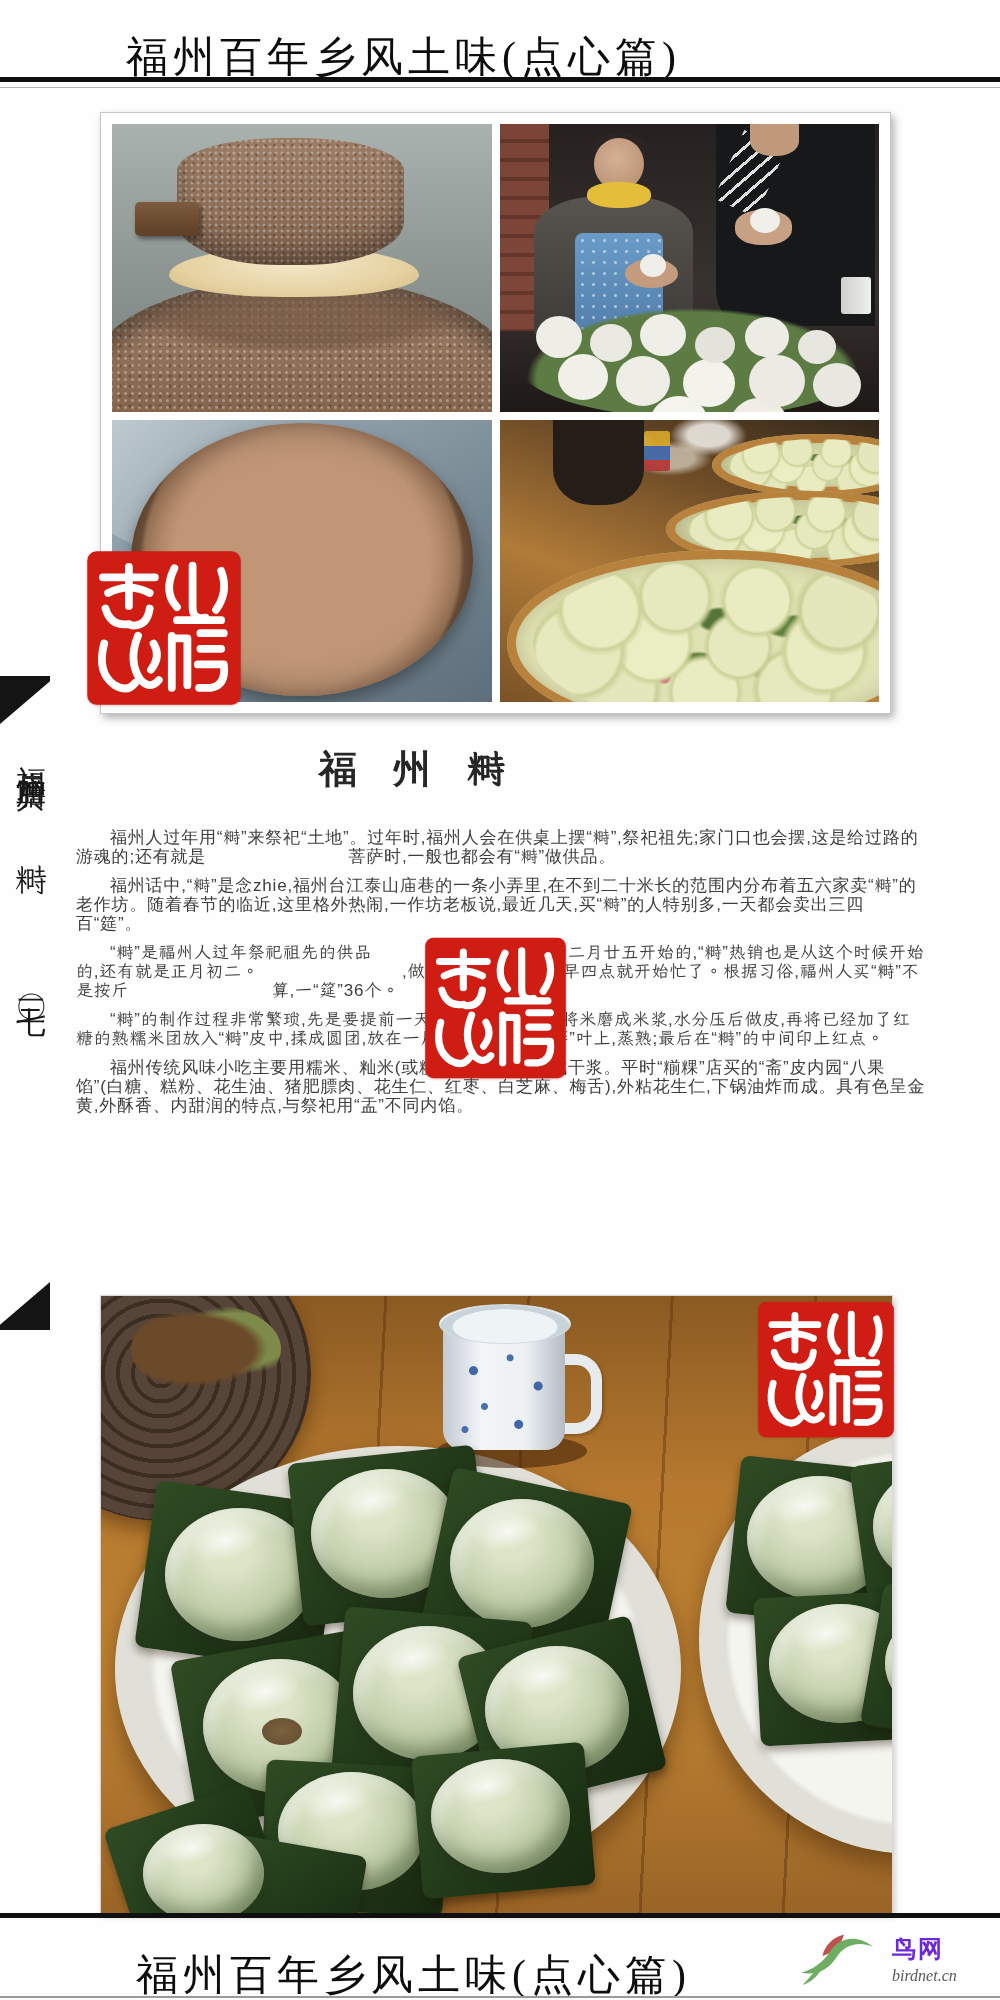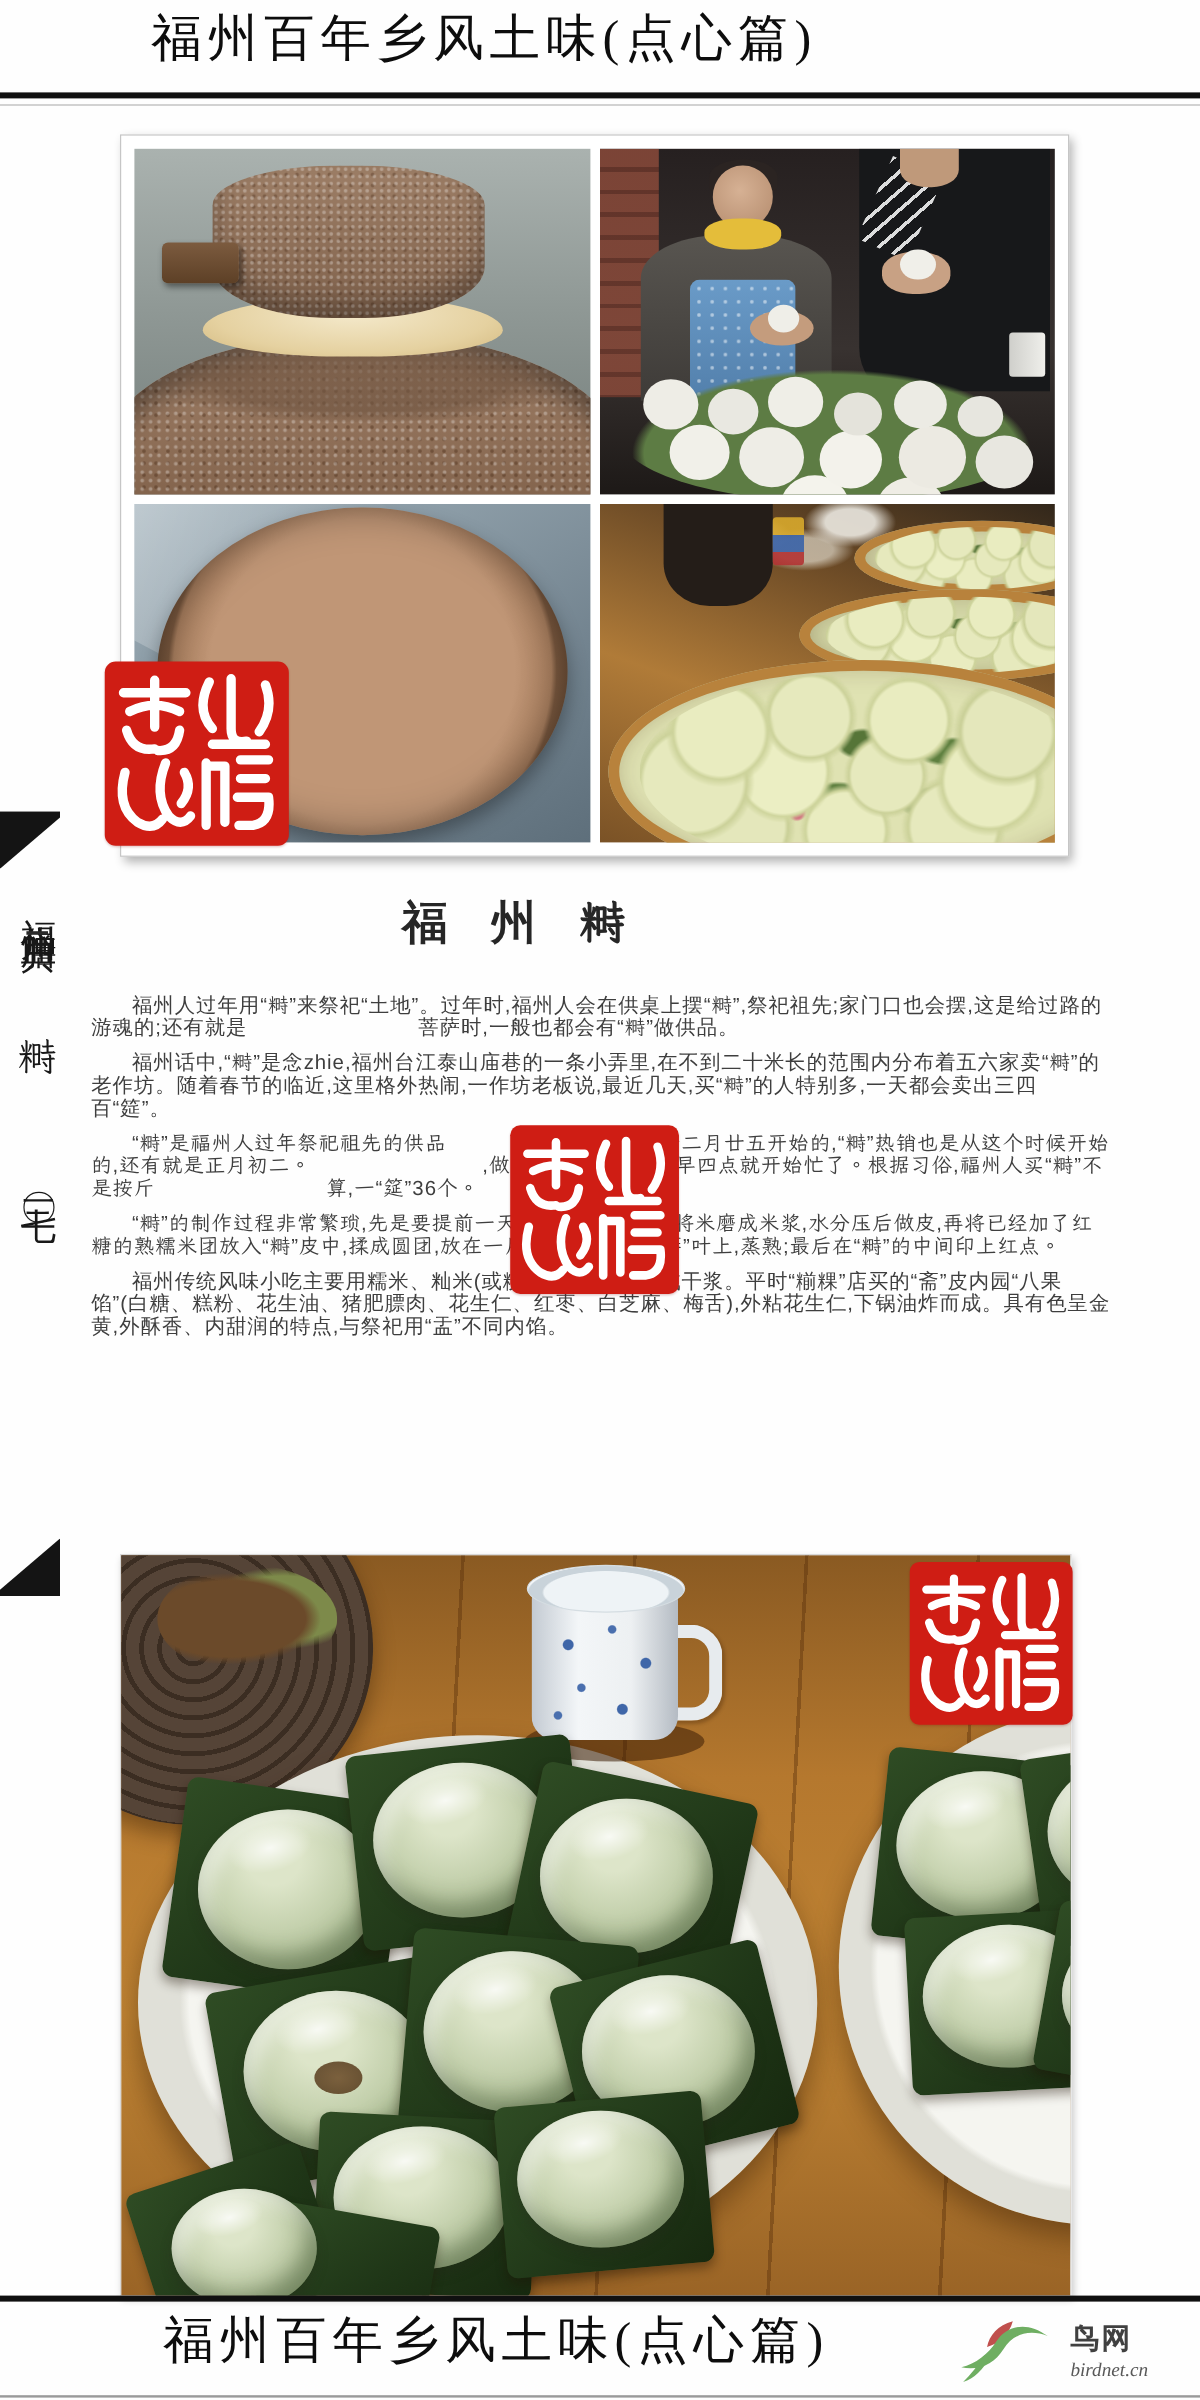--- a/index.html
+++ b/index.html
@@ -1,21 +1,21 @@
 <!DOCTYPE html>
 <html><head>
 <meta charset="utf-8">
 <style>
   html,body{margin:0;padding:0;}
   body{background:#ffffff;font-family:"Liberation Sans","DejaVu Sans",sans-serif;}
   .page{position:relative;width:1000px;height:2000px;background:#fefefe;overflow:hidden;margin:0 auto;}
 
   
   .big-title{position:absolute;font-family:"Liberation Serif","DejaVu Serif",serif;
-    font-size:42px;font-weight:500;color:#0d0d0d;letter-spacing:5px;white-space:nowrap;line-height:1.2;}
+    font-size:42px;font-weight:500;color:#0d0d0d;letter-spacing:5px;white-space:nowrap;line-height:1.2;margin-top:24px;}
   .title-top{top:8px;left:126px;}
   .title-bottom{top:1926px;left:136px;}
   .rule{position:absolute;left:0;width:1000px;background:#101010;}
   .rule-top-thick{top:77px;height:5px;}
   .rule-top-thin{top:87px;height:1px;background:#b5b5b5;}
   .rule-bottom-thick{top:1913px;height:5px;}
   .rule-bottom-edge{top:1996px;height:2px;background:#9a9a9a;}
 
   
   .flag{position:absolute;left:0;width:50px;height:48px;background:#141414;}
@@ -171,21 +171,21 @@
       radial-gradient(ellipse at 70% 40%, #5f8040 0 7%,transparent 9%),
       radial-gradient(ellipse at 22% 64%, #567538 0 7%,transparent 9%),
       radial-gradient(ellipse at 44% 64%, #5f8040 0 8%,transparent 10%),
       radial-gradient(ellipse at 66% 66%, #567538 0 7%,transparent 9%),
       radial-gradient(circle at 35% 70%, #d2306a 0 2.2%,transparent 3.2%),
       radial-gradient(circle at 58% 44%, #d2306a 0 2%,transparent 3%);}
 
   
   .article-title{position:absolute;left:0;top:744px;width:860px;text-align:center;
     font-family:"Liberation Serif","DejaVu Serif",serif;font-size:38px;font-weight:bold;color:#262626;
-    letter-spacing:36px;white-space:nowrap;margin-left:16px;}
+    letter-spacing:36px;white-space:nowrap;}
   .article-body{position:absolute;left:76px;top:828px;width:852px;color:#3e3e3e;
     font-size:17px;line-height:19px;letter-spacing:.8px;text-align:left;}
   .article-body p{margin:0 0 10px 0;text-indent:2em;}
 
   
   .seal{position:absolute;z-index:30;filter:drop-shadow(0 1px 1px rgba(120,0,0,.25));}
   .seal svg{display:block;width:100%;height:100%;}
   .seal-1{left:86px;top:549px;width:156px;height:158px;}
   .seal-2{left:424px;top:936px;width:143px;height:144px;}
   .seal-3{left:757px;top:1300px;width:138px;height:139px;}
@@ -228,21 +228,21 @@
     box-shadow:inset -8px -12px 18px rgba(30,50,20,.35),inset 10px 12px 14px rgba(255,255,255,.45),0 6px 10px rgba(40,40,30,.28);}
   .bun::before{content:'';position:absolute;left:16%;top:9%;width:48%;height:30%;border-radius:50%;
     transform:rotate(-14deg);background:radial-gradient(ellipse,rgba(255,255,255,.8),rgba(255,255,255,0) 70%);}
   .bun.filled::after{content:'';position:absolute;left:38%;top:44%;width:26%;height:20%;border-radius:50%;
     background:radial-gradient(ellipse,#6b4a26,#55391b 80%);opacity:.85;}
 
   
   .logo{position:absolute;right:6px;top:1920px;width:196px;height:78px;display:flex;align-items:center;z-index:5;}
   .logo-swoosh{width:92px;height:66px;flex:none;}
   .logo-text{display:flex;flex-direction:column;align-items:flex-start;margin-left:2px;}
-  .logo-name{font-size:24px;font-weight:bold;color:#404040;letter-spacing:2px;
+  .logo-name{font-size:24px;font-weight:bold;color:#6d28d9;letter-spacing:2px;
     font-family:"Liberation Sans","DejaVu Sans",sans-serif;}
   .logo-domain{font-size:16px;font-style:italic;color:#585858;margin-top:2px;
     font-family:"Liberation Serif","DejaVu Serif",serif;}
 
   .hidden-defs{position:absolute;width:0;height:0;overflow:hidden;}
 </style>
 </head>
 <body>
 
 <svg class="hidden-defs" aria-hidden="true">

